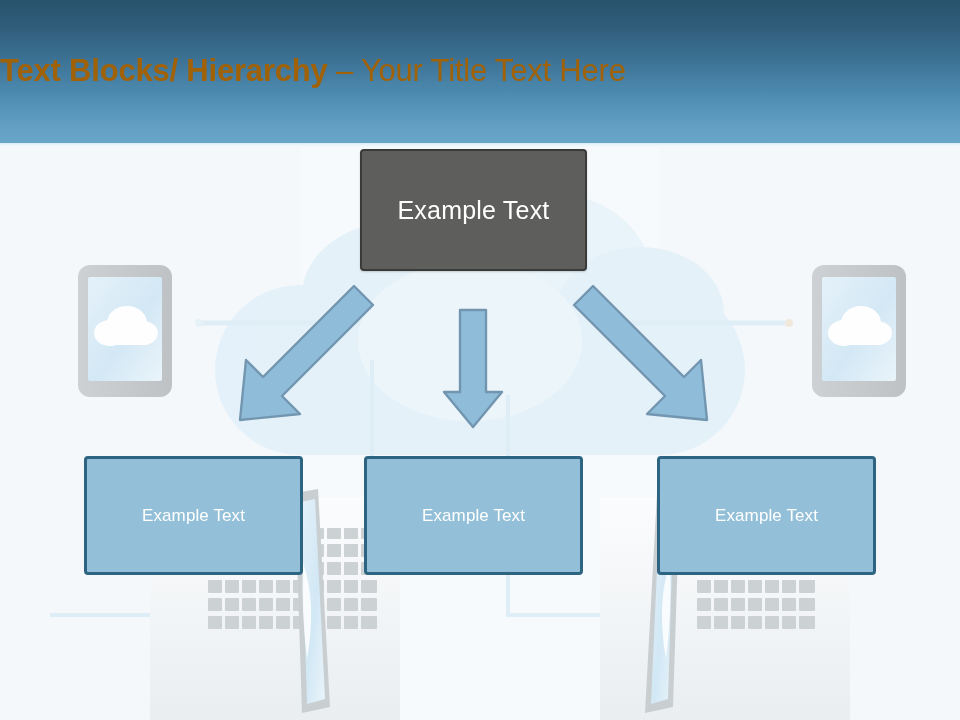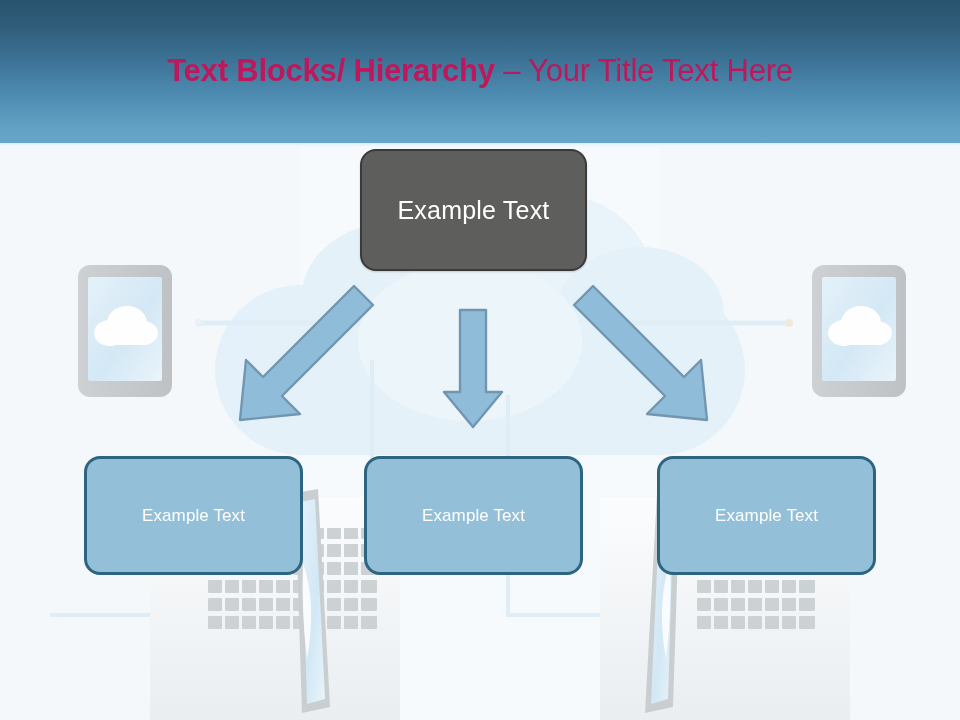--- a/index.html
+++ b/index.html
@@ -37,22 +37,21 @@
     position: absolute;
     left: 0; top: 143px;
     width: 960px;
     height: 4px;
     background: linear-gradient(to bottom, #d8ecf5 0%, #eef7fb 60%, #f4f8fb 100%);
   }
   #title {
     position: absolute;
     left: 0; top: 50px;
     width: 960px;
-    text-align: center;
-    color: #be185d;
+    color: #a16207;
     font-size: 31px;
     line-height: 42px;
     letter-spacing: -0.2px;
     white-space: nowrap;
   }
   #title .strong { font-weight: bold; }
   #title .light  { font-weight: normal; }
 
   
   .bg-layer {
@@ -60,21 +59,21 @@
     left: 0; top: 145px;
     width: 960px;
     height: 575px;
     pointer-events: none;
   }
 
   
   .node {
     position: absolute;
     box-sizing: border-box;
-    border-radius: 16px;
+    border-radius: 4px;
     display: flex;
     align-items: center;
     justify-content: center;
     color: #ffffff;
     text-align: center;
   }
   .node-top {
     left: 360px;
     top: 149px;
     width: 227px;

